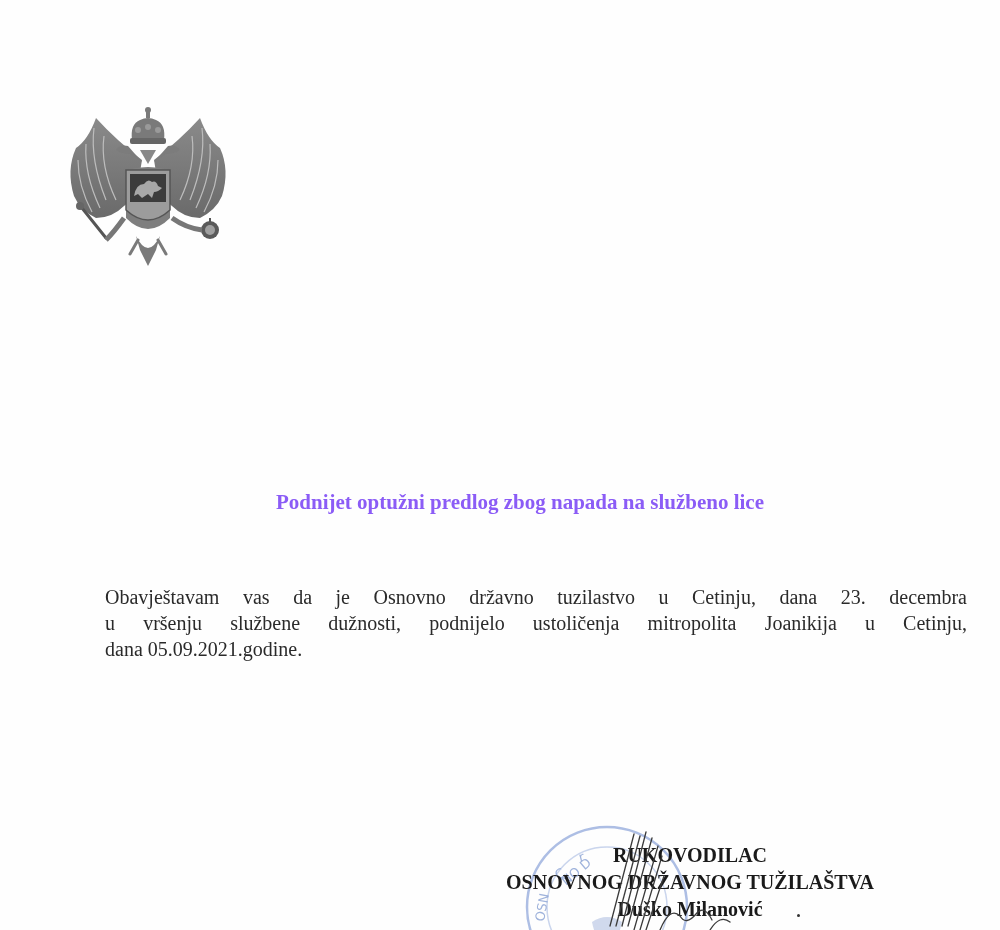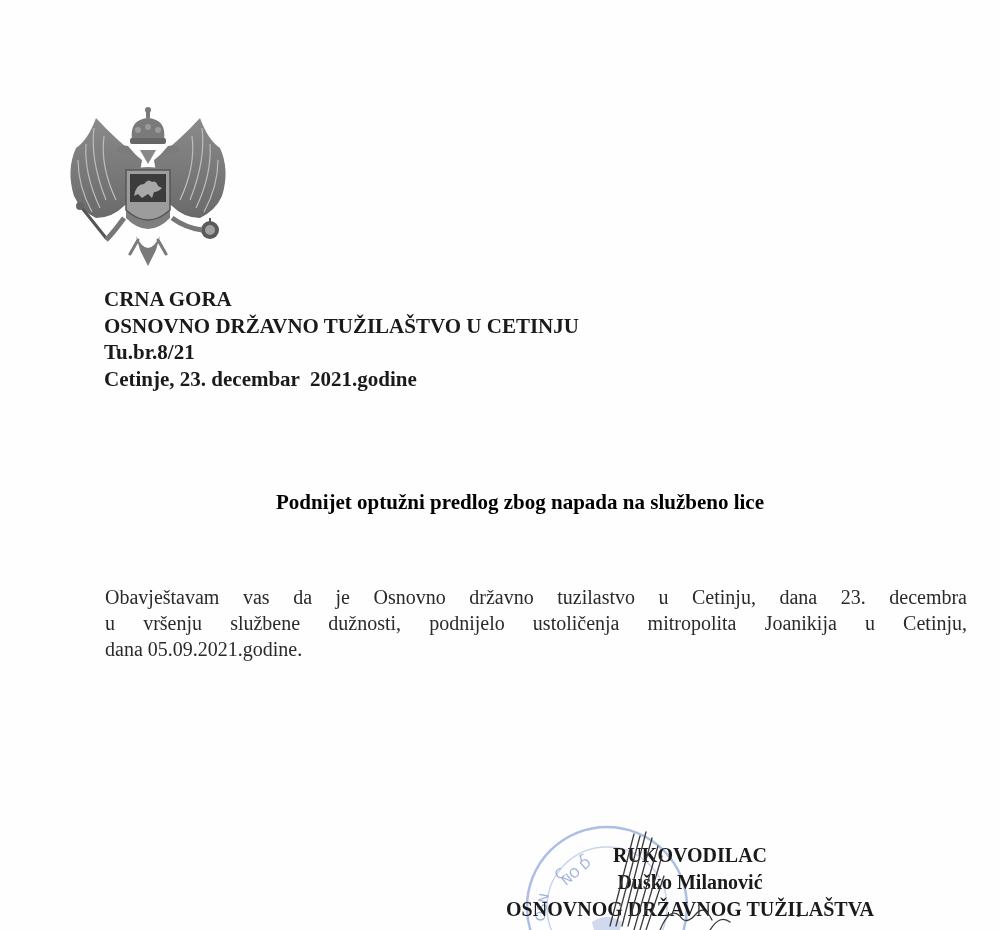--- a/index.html
+++ b/index.html
@@ -47,21 +47,21 @@
     .doc-title {
       position: absolute;
       left: 0;
       width: 1000px;
       top: 490px;
       text-align: center;
       font-weight: bold;
       font-size: 21px;
       padding-left: 40px;
       box-sizing: border-box;
-      color: #000000;
+      color: #8b5cf6;
     }
     
     .body-text {
       position: absolute;
       left: 105px;
       top: 584px;
       width: 862px;
       font-size: 20px;
       line-height: 26px;
       color: #2a2a2a;
@@ -183,26 +183,20 @@
     </g>
     <circle cx="14" cy="106" r="4" fill="#666"></circle>
 
     <circle cx="144" cy="130" r="9" fill="#5a5a5a"></circle>
     <circle cx="144" cy="130" r="5" fill="#a0a0a0"></circle>
     <line x1="144" y1="118" x2="144" y2="122" stroke="#555" stroke-width="2"></line>
     <path d="M58 118 Q48 132 40 140" stroke="#777" stroke-width="5" fill="none"></path>
     <path d="M106 118 Q120 128 136 130" stroke="#777" stroke-width="5" fill="none"></path>
   </svg>
 
-  <div class="header-block">
-    <span class="header-line">CRNA GORA</span>
-    <span class="header-line">OSNOVNO DRŽAVNO TUŽILAŠTVO U CETINJU</span>
-    <span class="header-line">Tu.br.8/21</span>
-    <span class="header-line">Cetinje, 23. decembar  2021.godine</span>
-  </div>
 
   <div class="doc-title">Podnijet optužni predlog zbog napada na službeno lice</div>
 
   <div class="body-text">
     <span class="body-line justify">Obavještavam vas da je Osnovno državno tuzilastvo u Cetinju, dana 23. decembra</span>
     <span class="body-line justify">u vršenju službene dužnosti, podnijelo ustoličenja mitropolita Joanikija u Cetinju,</span>
     <span class="body-line">dana 05.09.2021.godine.</span>
   </div>
 
   <svg class="stamp" viewBox="0 0 170 170" xmlns="http://www.w3.org/2000/svg">
@@ -212,22 +206,22 @@
       <text x="36" y="58" transform="rotate(-30 36 58)">C</text>
       <text x="58" y="40" transform="rotate(-15 58 40)">r</text>
       <text x="22" y="100" transform="rotate(-80 22 100)">OSN</text>
       <text x="44" y="64" transform="rotate(-40 44 64)">NO D</text>
     </g>
     <path d="M70 100 Q85 90 100 100 Q96 120 85 126 Q74 120 70 100 Z" fill="#aab9df" opacity="0.55"></path>
   </svg>
 
   <div class="signature-block">
     <span class="signature-line">RUKOVODILAC</span>
+    <span class="signature-line">OSNOVNOG DRŽAVNOG TUŽILAŠTVA</span>
     <span class="signature-line sig-name">Duško Milanović</span>
-    <span class="signature-line">OSNOVNOG DRŽAVNOG TUŽILAŠTVA</span>
   </div>
 
   <svg class="handwriting" viewBox="0 0 150 104" xmlns="http://www.w3.org/2000/svg">
     <g fill="none" stroke="#3a3a3a" stroke-width="1.3" stroke-linecap="round">
       <path d="M10 100 L34 8"></path>
       <path d="M16 100 L40 10"></path>
       <path d="M22 100 L46 6"></path>
       <path d="M28 100 L52 12"></path>
       <path d="M34 104 L58 20"></path>
       <path d="M40 104 L62 30"></path>

